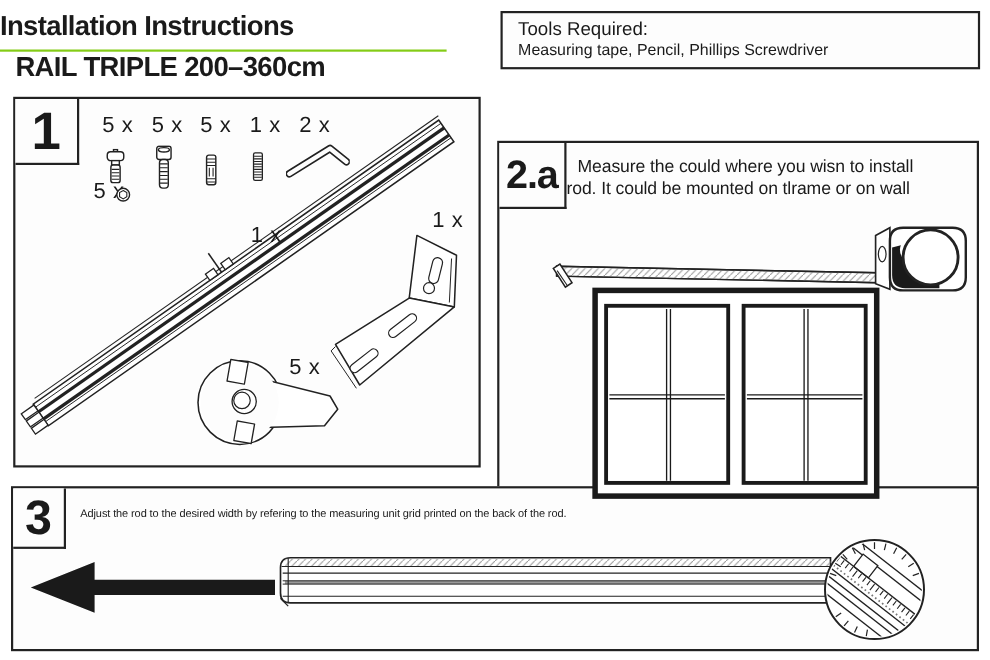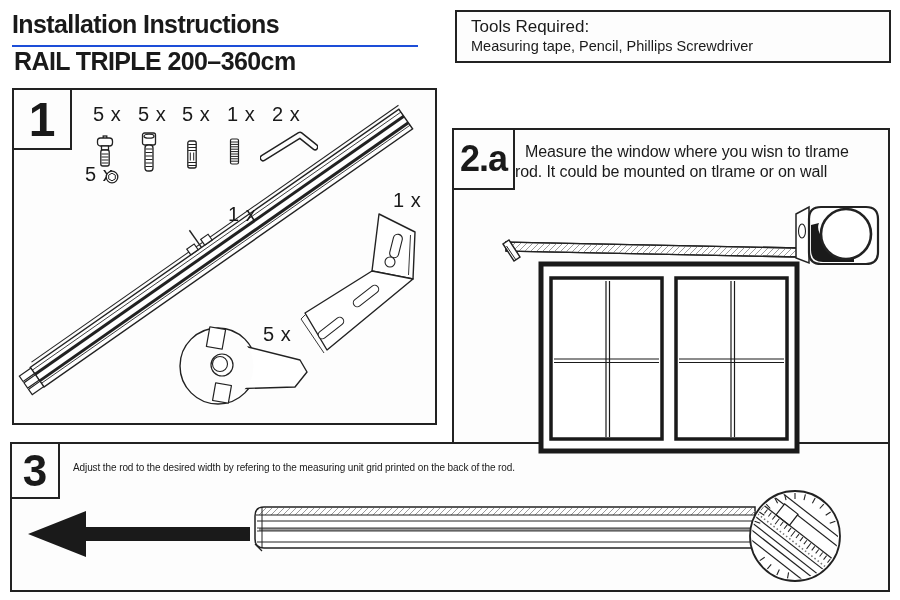--- a/index.html
+++ b/index.html
@@ -1,20 +1,20 @@
 <!DOCTYPE html>
 <html><head>
 <meta charset="utf-8">
 <style>
   html,body{margin:0;padding:0;background:#fff;}
   .page{position:relative;width:900px;height:600px;background:#fff;overflow:hidden;
         font-family:"Liberation Sans",sans-serif;color:#1a1a1a;}
   .abs{position:absolute;}
-  .title{left:12px;top:10px;width:406px;font-size:25px;font-weight:700;letter-spacing:-0.6px;
-         border-bottom:2px solid #1d4ed8;padding-bottom:6px;}
+  .title{left:0;top:10px;width:406px;font-size:25px;font-weight:700;letter-spacing:-0.6px;
+         border-bottom:2px solid #84cc16;padding-bottom:6px;}
   .subtitle{left:14px;top:47px;font-size:25px;font-weight:700;letter-spacing:-0.6px;white-space:nowrap;}
   .tools-box{left:455px;top:10px;width:436px;height:53px;border:2px solid #222;box-sizing:border-box;
              padding:5px 0 0 14px;background:#fdfdfd;}
   .tools-heading{font-size:17px;font-weight:400;}
   .tools-list{font-size:14.5px;margin-top:1px;}
   .panel{border:2px solid #222;box-sizing:border-box;background:#fdfdfd;}
   .p1{left:12px;top:88px;width:425px;height:337px;}
   .p2{left:452px;top:88px;width:438px;height:337px;margin-top:40px;}
   .p3{left:10px;top:442px;width:880px;height:150px;}
   .numbox{position:absolute;left:0;top:0;border-right:2px solid #222;border-bottom:2px solid #222;
@@ -129,21 +129,21 @@
         <circle cx="208" cy="275" r="11" stroke-width="1.2"></circle>
         <circle cx="206" cy="274" r="7.5" stroke-width="1.1"></circle>
         <rect x="-8" y="-10" width="16" height="20" transform="translate(202,248) rotate(10)" stroke-width="1.2"></rect>
         <rect x="-8" y="-9" width="16" height="18" transform="translate(208,303) rotate(10)" stroke-width="1.2"></rect>
       </g>
     </svg>
   </div>
 
   <div class="abs panel p2">
     <div class="numbox nb2">2.a</div>
-    <div class="step-text" style="left:71px;top:12px;">Measure the window where you wisn to tlrame</div>
+    <div class="step-text" style="left:71px;top:12px;">Measure the could where you wisn to install</div>
     <div class="step-text" style="left:61px;top:32px;">rod. It could be mounted on tlrame or on wall</div>
 
     <svg class="drawsvg" width="434" height="333" viewBox="0 0 434 333">
       <defs>
         <pattern id="hatchB" width="6" height="6" patternUnits="userSpaceOnUse">
           <path d="M0 6 L6 0" stroke="#9a9a9a" stroke-width="1"></path>
         </pattern>
       </defs>
 
       <g stroke="#222">

